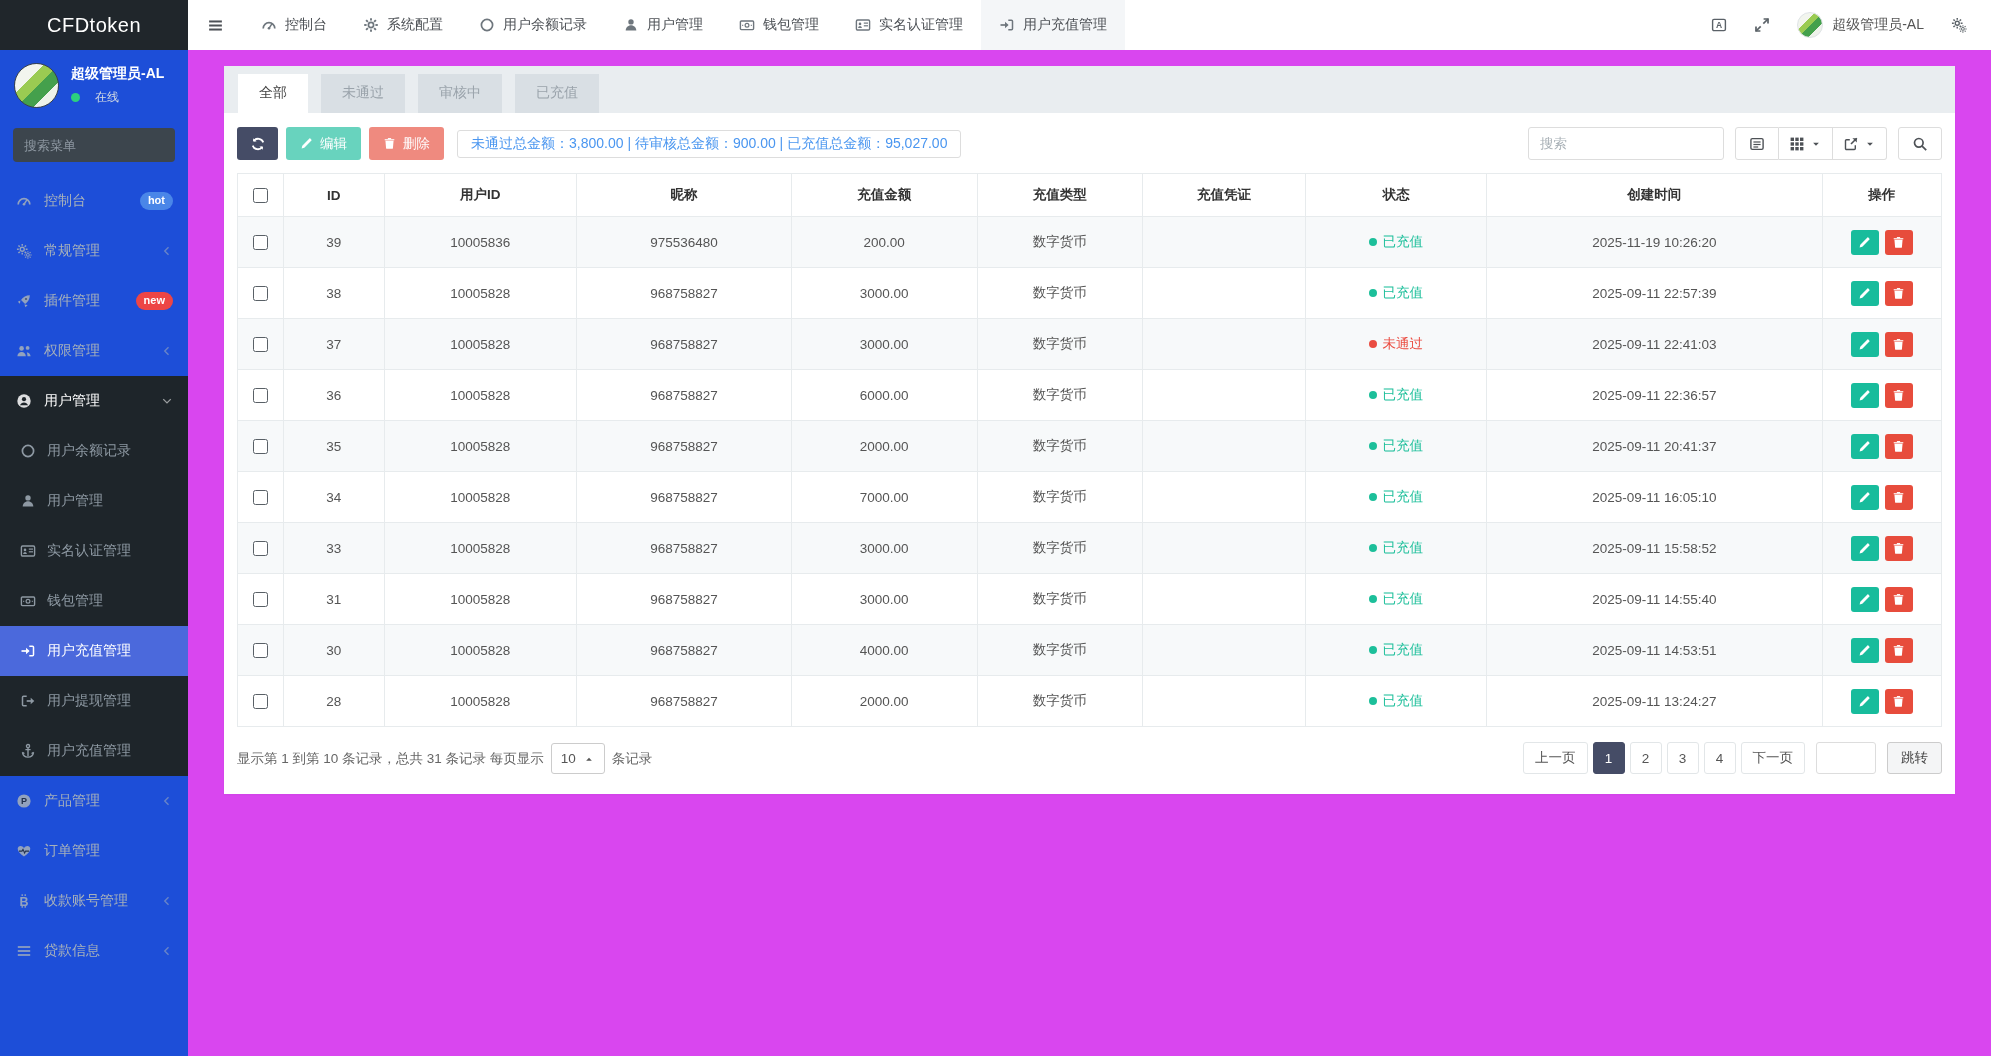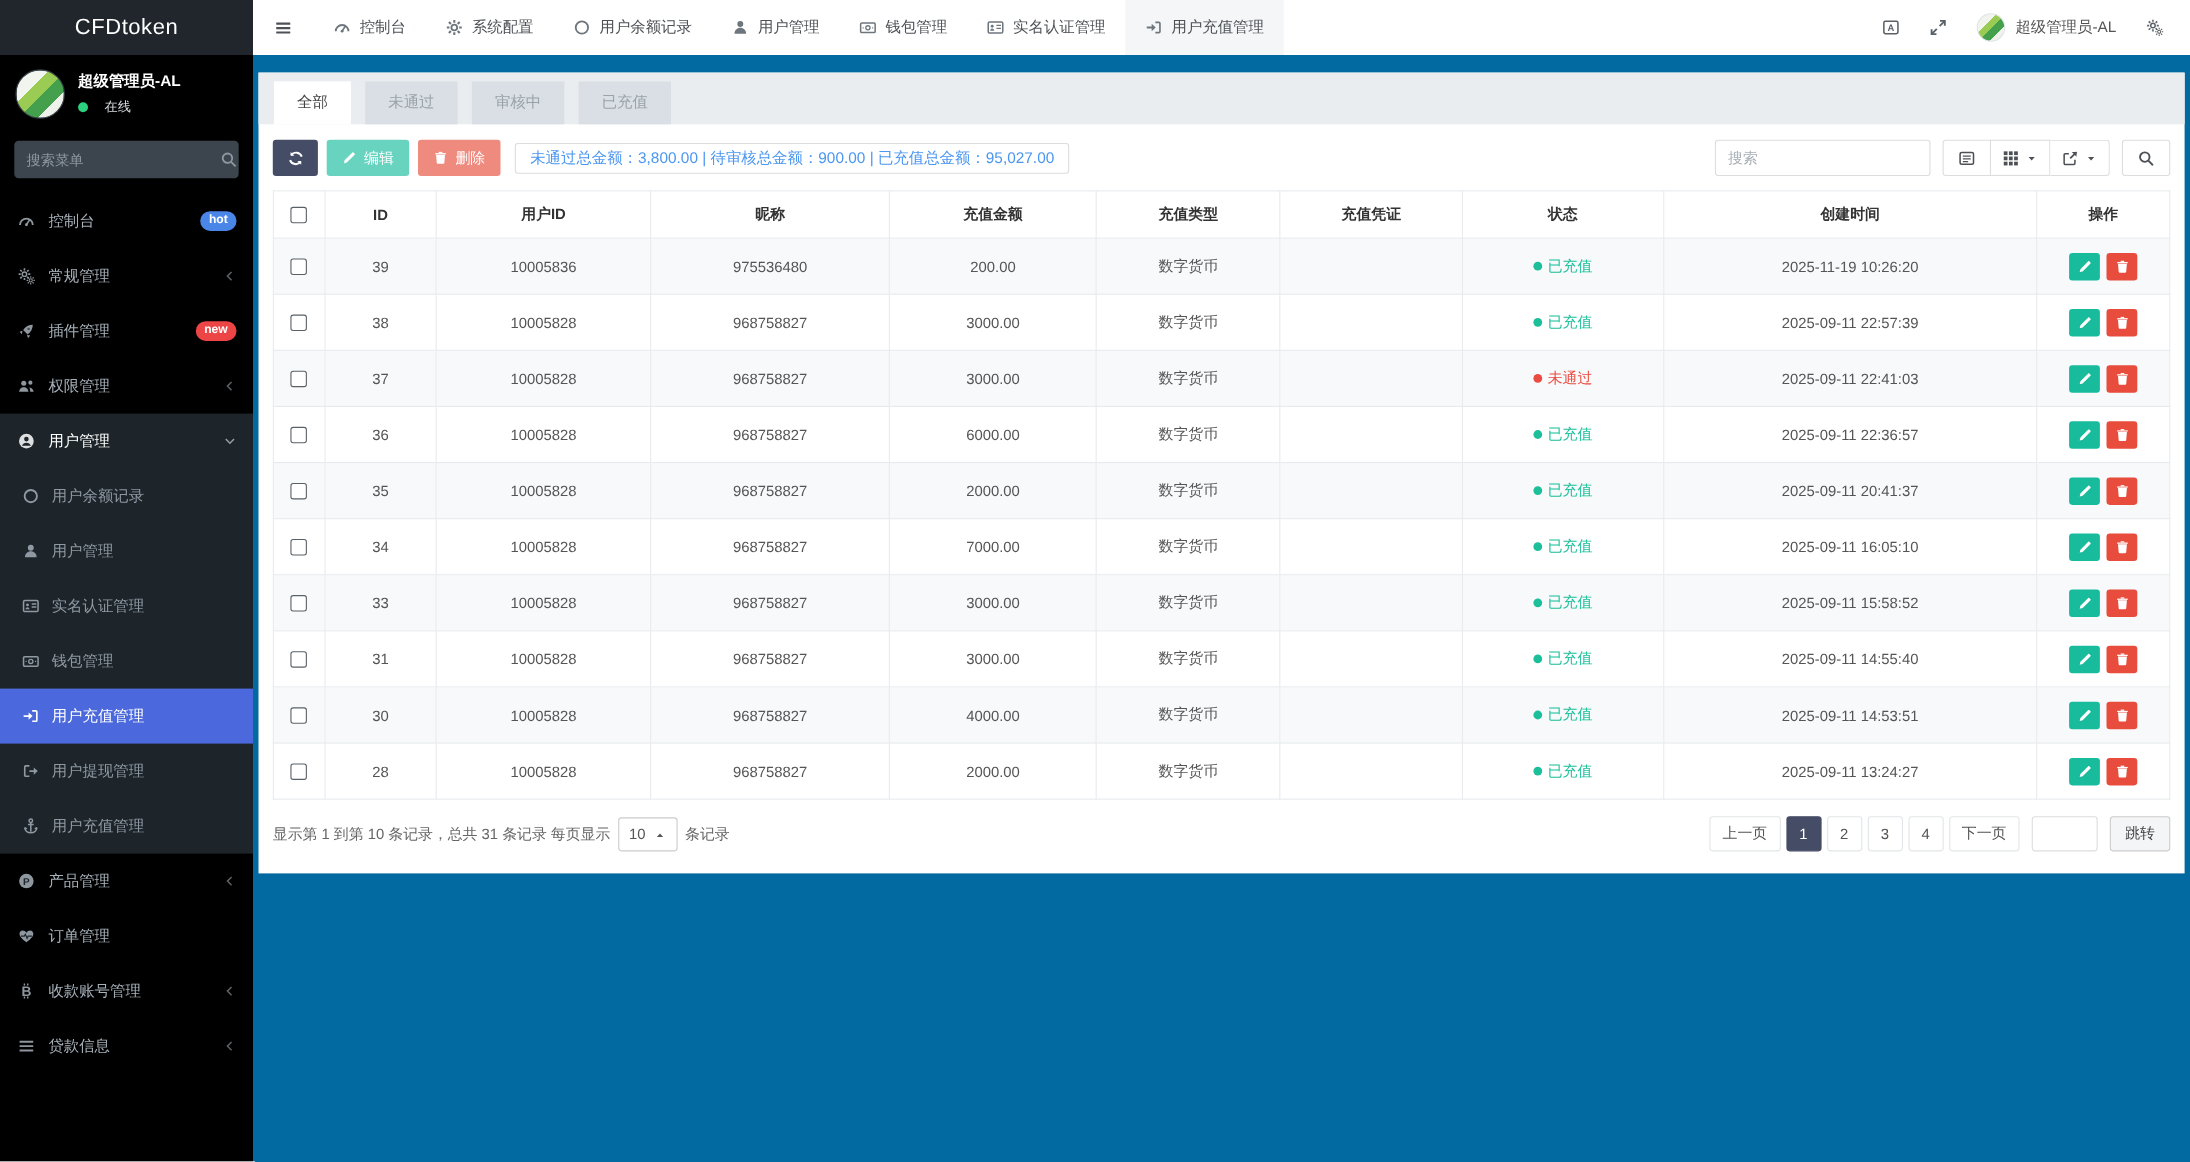--- a/index.html
+++ b/index.html
@@ -1,21 +1,21 @@
 <!DOCTYPE html>
 <html><head>
 <meta charset="utf-8">
 <style>
   * { margin:0; padding:0; box-sizing:border-box; }
   html,body { width:1991px; height:1056px; overflow:hidden; }
   body { font-family:"Liberation Sans","DejaVu Sans",sans-serif; display:flex; background:#eef1f4; color:#555; }
   svg { display:block; }
 
   
-  .sidebar { width:230px; flex-shrink:0; background:#000000; color:#a7b1ba; display:flex; flex-direction:column; height:100%;justify-content:center; }
+  .sidebar { width:188px; flex-shrink:0; background:#1d4ed8; color:#a7b1ba; display:flex; flex-direction:column; height:100%;justify-content:center; }
   .brand { height:50px; display:flex; align-items:center; justify-content:center; background:#20262b; color:#fff; font-size:20px; letter-spacing:.5px; }
   .user-panel { display:flex; align-items:center; gap:12px; padding:13px 14px 10px; }
   .avatar { width:45px; height:45px; border-radius:50%; border:1px solid #39424a;
             background:linear-gradient(135deg,#f2f5ee 34%,#9acb52 34% 52%,#44a04c 52% 72%,#eef2ea 72%); }
   .user-name { color:#fff; font-weight:bold; font-size:14px; margin-bottom:6px; }
   .user-status { font-size:12px; color:#d7dde2; display:flex; align-items:center; gap:15px; }
   .dot { width:9px; height:9px; border-radius:50%; background:#2cd07e; display:inline-block; }
   .side-search { margin:10px 13px 14px; background:#3c454d; border-radius:4px; height:34px; display:flex; align-items:center; padding:0 11px; }
   .side-search input { flex:1; background:transparent; border:none; outline:none; color:#aeb8c2; font-size:13px; font-family:inherit; }
   .side-search input::placeholder { color:#8d97a1; }
@@ -37,21 +37,21 @@
   .nav-items { display:flex; align-items:stretch; }
   .nav-item { display:flex; align-items:center; gap:8px; padding:0 18px; font-size:14px; color:#4d5156; cursor:pointer; }
   .nav-item .nicon { color:#6e767d; }
   .nav-item.active { background:#f4f6f8; }
   .nav-right { margin-left:auto; display:flex; align-items:center; gap:27px; padding-right:24px; color:#555; }
   .nav-right .ricon { cursor:pointer; color:#5a6167; }
   .nav-user { display:flex; align-items:center; gap:9px; font-size:14px; cursor:pointer; }
   .avatar-sm { width:26px; height:26px; border-radius:50%; border:1px solid #dfe3e6;
                background:linear-gradient(135deg,#f2f5ee 34%,#9acb52 34% 52%,#44a04c 52% 72%,#eef2ea 72%); }
 
-  .content { flex:1; padding:16px 5px; background:#0369a1; min-height:0; }
+  .content { flex:1; padding:16px 36px; background:#d946ef; min-height:0; }
   .panel { background:#fff; box-shadow:0 1px 2px rgba(0,0,0,.04); }
   .tab-strip { background:#e9edf0; display:flex; gap:13px; padding:8px 14px 0; }
   .tab { padding:10px 21px 11px; font-size:14px; background:#d9dfe4; color:#9aa3ab; cursor:pointer; }
   .tab.active { background:#fff; color:#444; }
   .panel-body { padding:14px 13px 20px; }
 
   .toolbar { display:flex; align-items:center; gap:8px; margin-bottom:13px; }
   .btn { height:33px; border:none; border-radius:3px; color:#fff; display:inline-flex; align-items:center; gap:7px; padding:0 14px; font-size:13.5px; font-family:inherit; cursor:pointer; }
   .btn-refresh { background:#454c66; width:41px; justify-content:center; padding:0; }
   .btn-edit { background:#18bc9c; opacity:.65; }

